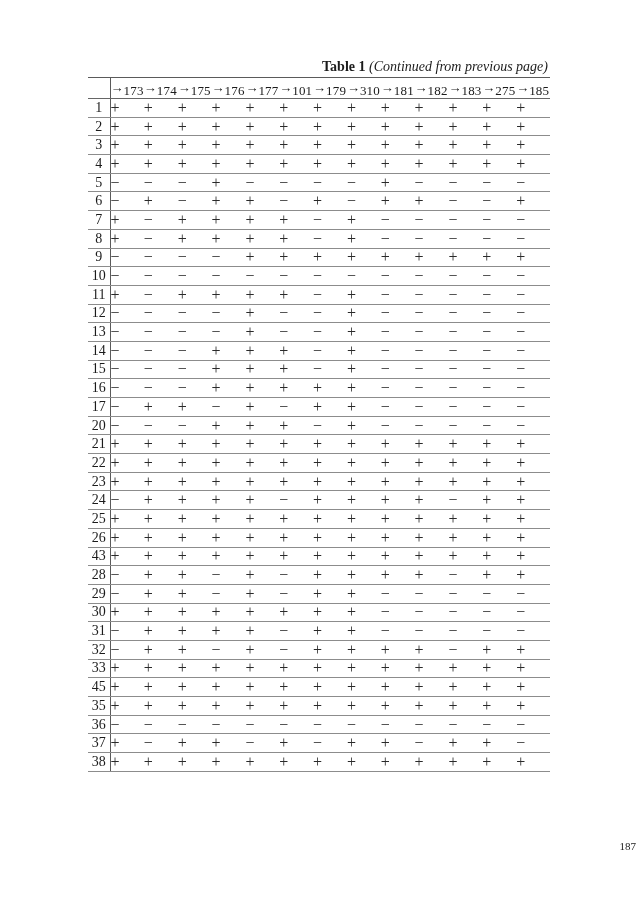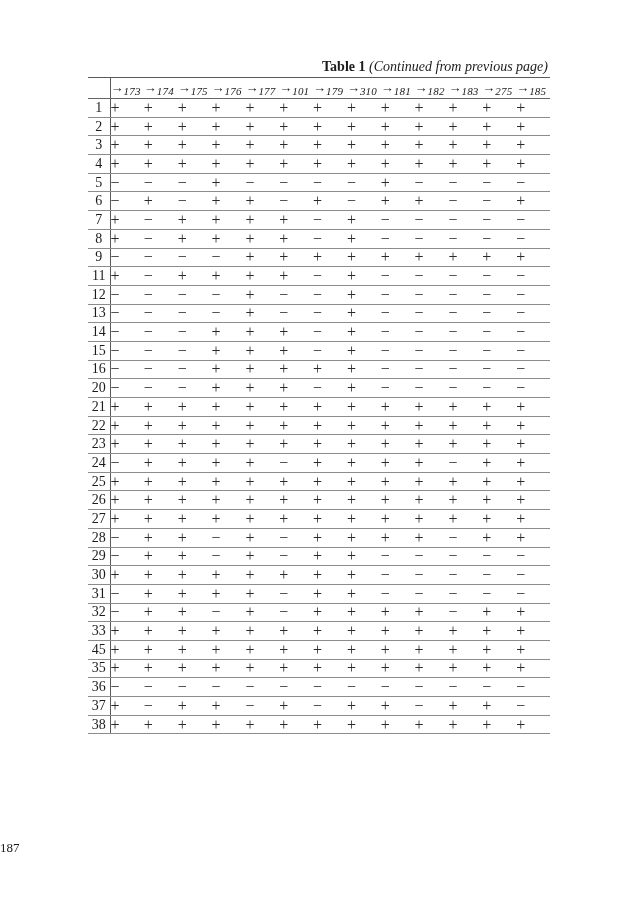--- a/index.html
+++ b/index.html
@@ -57,46 +57,45 @@
     border-right: 1px solid #5a5a5a;
   }
   th.col-h {
     text-align: left;
     padding-left: 2px;
     font-size: 13px;
     white-space: nowrap;
   }
   th.col-h .arr { font-size: 13px; }
   th.col-h sub {
-    font-size: 11px;
+    font-size: 13px;
     line-height: 0;
     vertical-align: -3px;
     letter-spacing: 0.2px;
-    font-style: italic;
   }
   th.rnum {
     height: 17.7px;
     text-align: center;
     font-size: 14px;
     border-right: 1px solid #5a5a5a;
   }
   td.val {
     text-align: left;
     padding-left: 7px;
     font-size: 16px;
     line-height: 1;
     color: #2a2a2a;
   }
   .page-number {
     position: absolute;
     left: 0;
     top: 840px;
     width: 636px;
-    text-align: left;
-    font-size: 13px;
+    text-align: right;
+    font-size: 11px;
   }
 </style>
 </head>
 <body>
 
 <div class="sheet">
 
   <div class="table-wrap">
     <div class="table-title">
       <span class="t-bold">Table 1</span>
@@ -266,20 +265,36 @@
             <td class="val">+</td>
             <td class="val">+</td>
             <td class="val">+</td>
             <td class="val">+</td>
             <td class="val">+</td>
             <td class="val">+</td>
             <td class="val">+</td>
             <td class="val">+</td>
           </tr>
           <tr>
+            <th class="rnum">10</th>
+            <td class="val">−</td>
+            <td class="val">−</td>
+            <td class="val">−</td>
+            <td class="val">−</td>
+            <td class="val">−</td>
+            <td class="val">−</td>
+            <td class="val">−</td>
+            <td class="val">−</td>
+            <td class="val">−</td>
+            <td class="val">−</td>
+            <td class="val">−</td>
+            <td class="val">−</td>
+            <td class="val">−</td>
+          </tr>
+          <tr>
             <th class="rnum">11</th>
             <td class="val">+</td>
             <td class="val">−</td>
             <td class="val">+</td>
             <td class="val">+</td>
             <td class="val">+</td>
             <td class="val">+</td>
             <td class="val">−</td>
             <td class="val">+</td>
             <td class="val">−</td>
@@ -362,20 +377,36 @@
             <td class="val">+</td>
             <td class="val">+</td>
             <td class="val">+</td>
             <td class="val">−</td>
             <td class="val">−</td>
             <td class="val">−</td>
             <td class="val">−</td>
             <td class="val">−</td>
           </tr>
           <tr>
+            <th class="rnum">17</th>
+            <td class="val">−</td>
+            <td class="val">+</td>
+            <td class="val">+</td>
+            <td class="val">−</td>
+            <td class="val">+</td>
+            <td class="val">−</td>
+            <td class="val">+</td>
+            <td class="val">+</td>
+            <td class="val">−</td>
+            <td class="val">−</td>
+            <td class="val">−</td>
+            <td class="val">−</td>
+            <td class="val">−</td>
+          </tr>
+          <tr>
             <th class="rnum">20</th>
             <td class="val">−</td>
             <td class="val">−</td>
             <td class="val">−</td>
             <td class="val">+</td>
             <td class="val">+</td>
             <td class="val">+</td>
             <td class="val">−</td>
             <td class="val">+</td>
             <td class="val">−</td>
@@ -474,21 +505,21 @@
             <td class="val">+</td>
             <td class="val">+</td>
             <td class="val">+</td>
             <td class="val">+</td>
             <td class="val">+</td>
             <td class="val">+</td>
             <td class="val">+</td>
             <td class="val">+</td>
           </tr>
           <tr>
-            <th class="rnum">27</th>
+            <th class="rnum">43</th>
             <td class="val">+</td>
             <td class="val">+</td>
             <td class="val">+</td>
             <td class="val">+</td>
             <td class="val">+</td>
             <td class="val">+</td>
             <td class="val">+</td>
             <td class="val">+</td>
             <td class="val">+</td>
             <td class="val">+</td>

